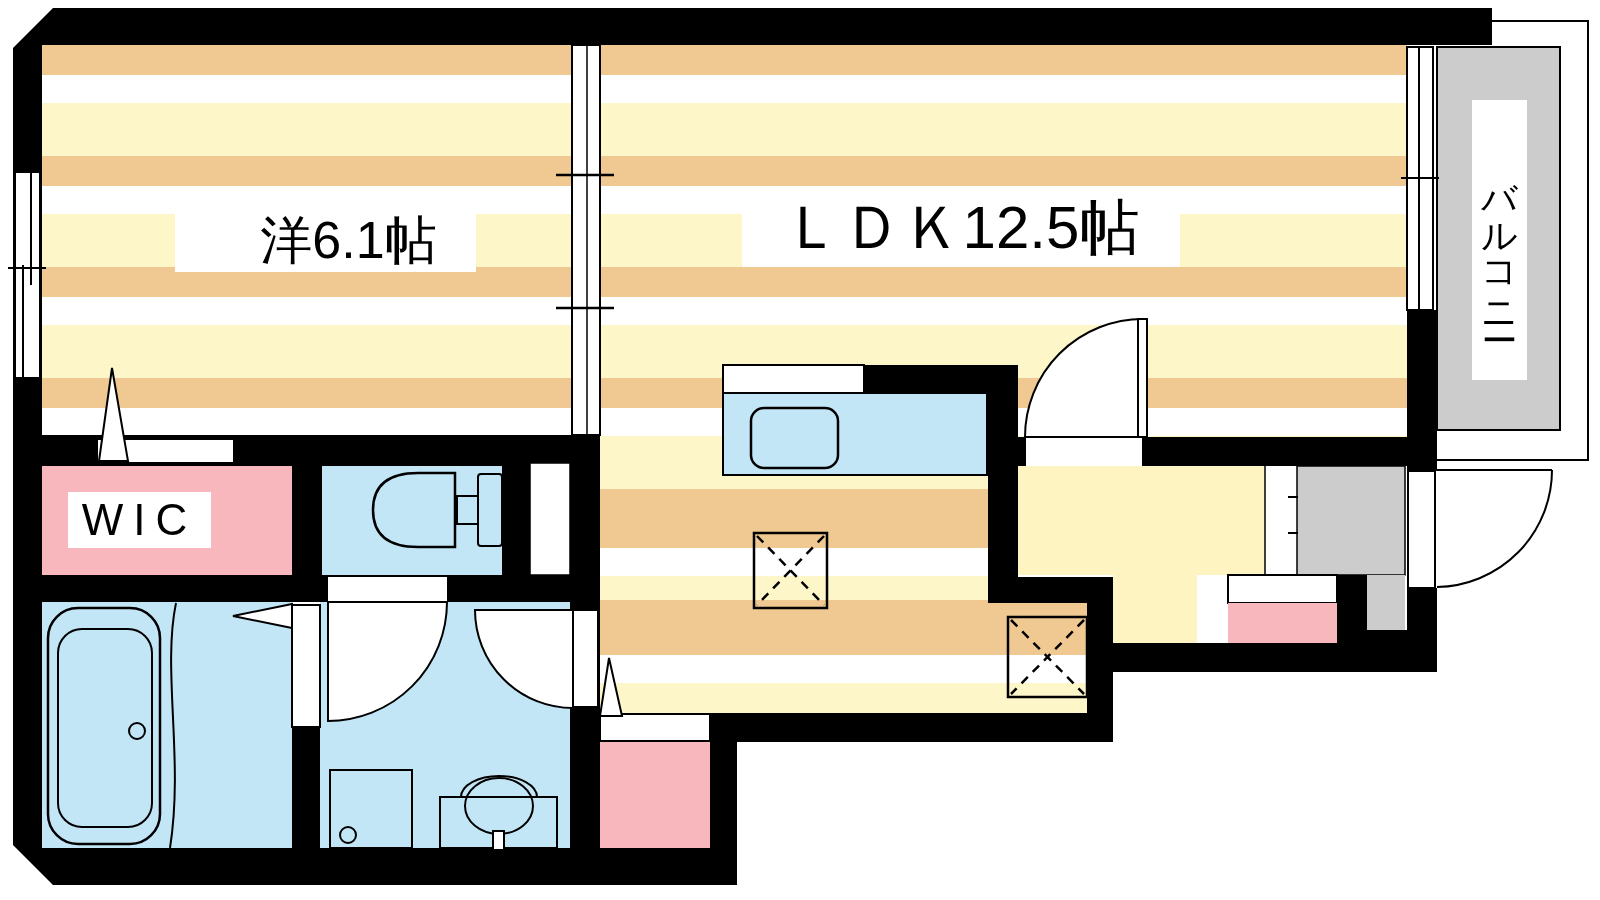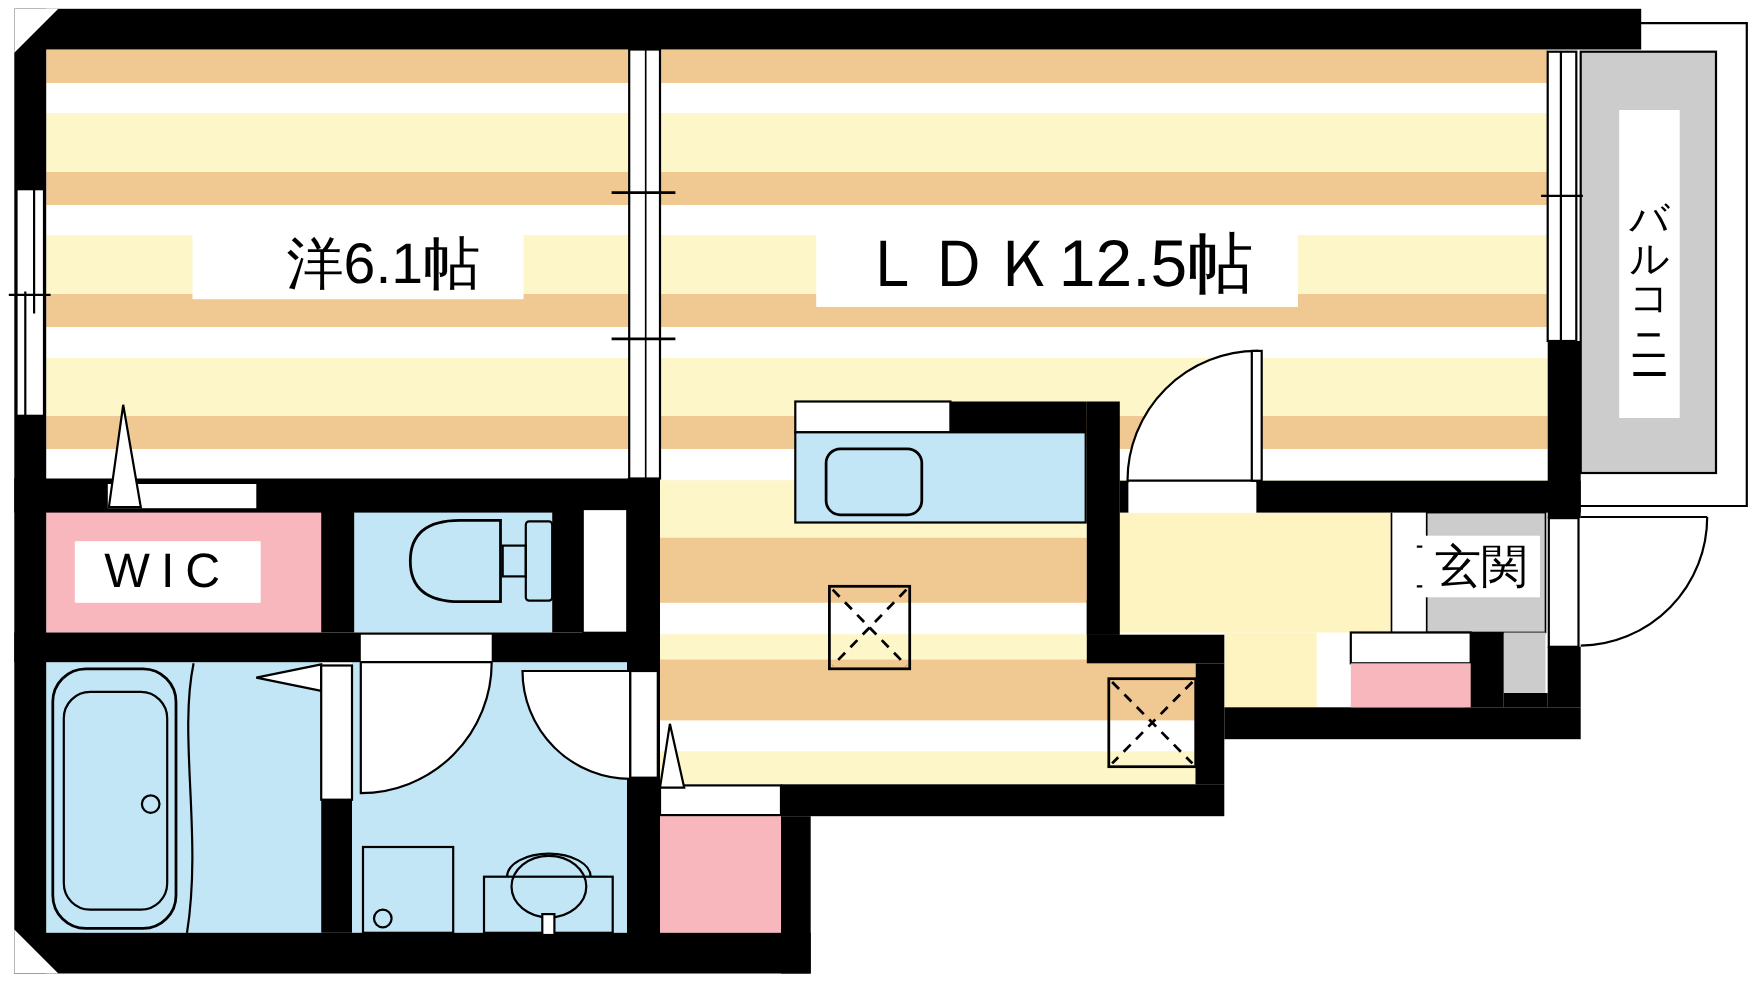--- a/index.html
+++ b/index.html
@@ -131,17 +131,16 @@
     <rect x="754" y="533" width="73" height="75" class="nf ln" style="stroke-width:2.5"></rect>
     <path d="M757,536 L824,605 M824,536 L757,605" class="nf ln" style="stroke-width:2.5;stroke-dasharray:9 7"></path>
     <rect x="1008" y="617" width="79" height="80" class="nf ln" style="stroke-width:2.5"></rect>
     <path d="M1011,620 L1084,694 M1084,620 L1011,694" class="nf ln" style="stroke-width:2.5;stroke-dasharray:9 7"></path>
 
     <path d="M1265,466 V575" class="ln nf" style="stroke-width:1.5"></path>
     <path d="M1288,497 H1298 M1288,533 H1298" class="ln nf"></path>
   </svg>
 
   <div class="lab" style="left:175px;top:208px;width:255px;height:64px;font-size:52px;padding-left:46px;">洋6.1帖</div>
-  <div class="lab" style="left:742px;top:188px;width:438px;height:79px;font-size:60px;margin-top:12px;">ＬＤＫ12.5帖</div>
-  <div class="lab" style="left:68px;top:492px;width:169px;height:56px;font-size:44px;letter-spacing:10px;">WIC</div>
-  <div class="lab" style="left:1293px;top:487px;width:107px;height:56px;font-size:42px;">玄関</div>
+  <div class="lab" style="left:742px;top:188px;width:438px;height:79px;font-size:60px;">ＬＤＫ12.5帖</div>
+  <div class="lab" style="left:68px;top:492px;width:143px;height:56px;font-size:44px;letter-spacing:10px;">WIC</div>
   <div class="lab vert" style="left:1472px;top:100px;width:55px;height:280px;font-size:36px;">バルコニー</div>
 </div>
 
 </body></html>

